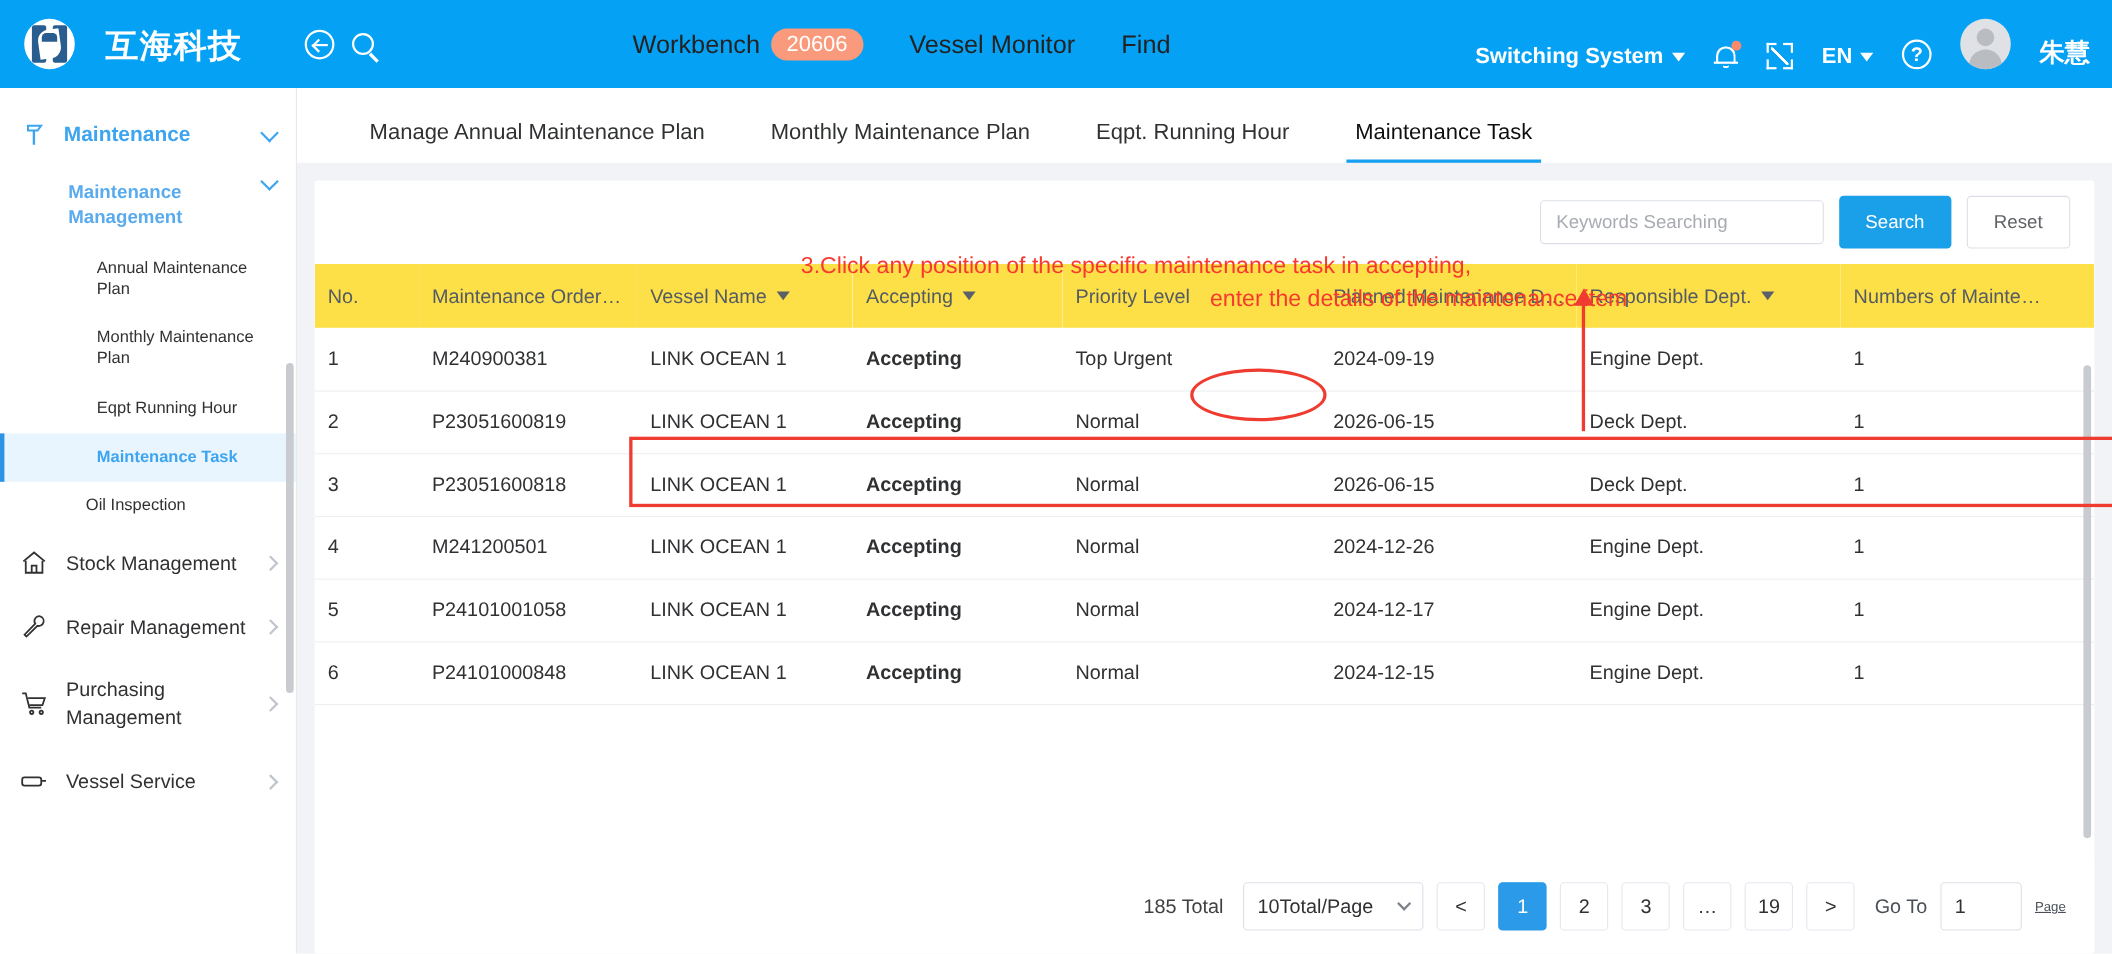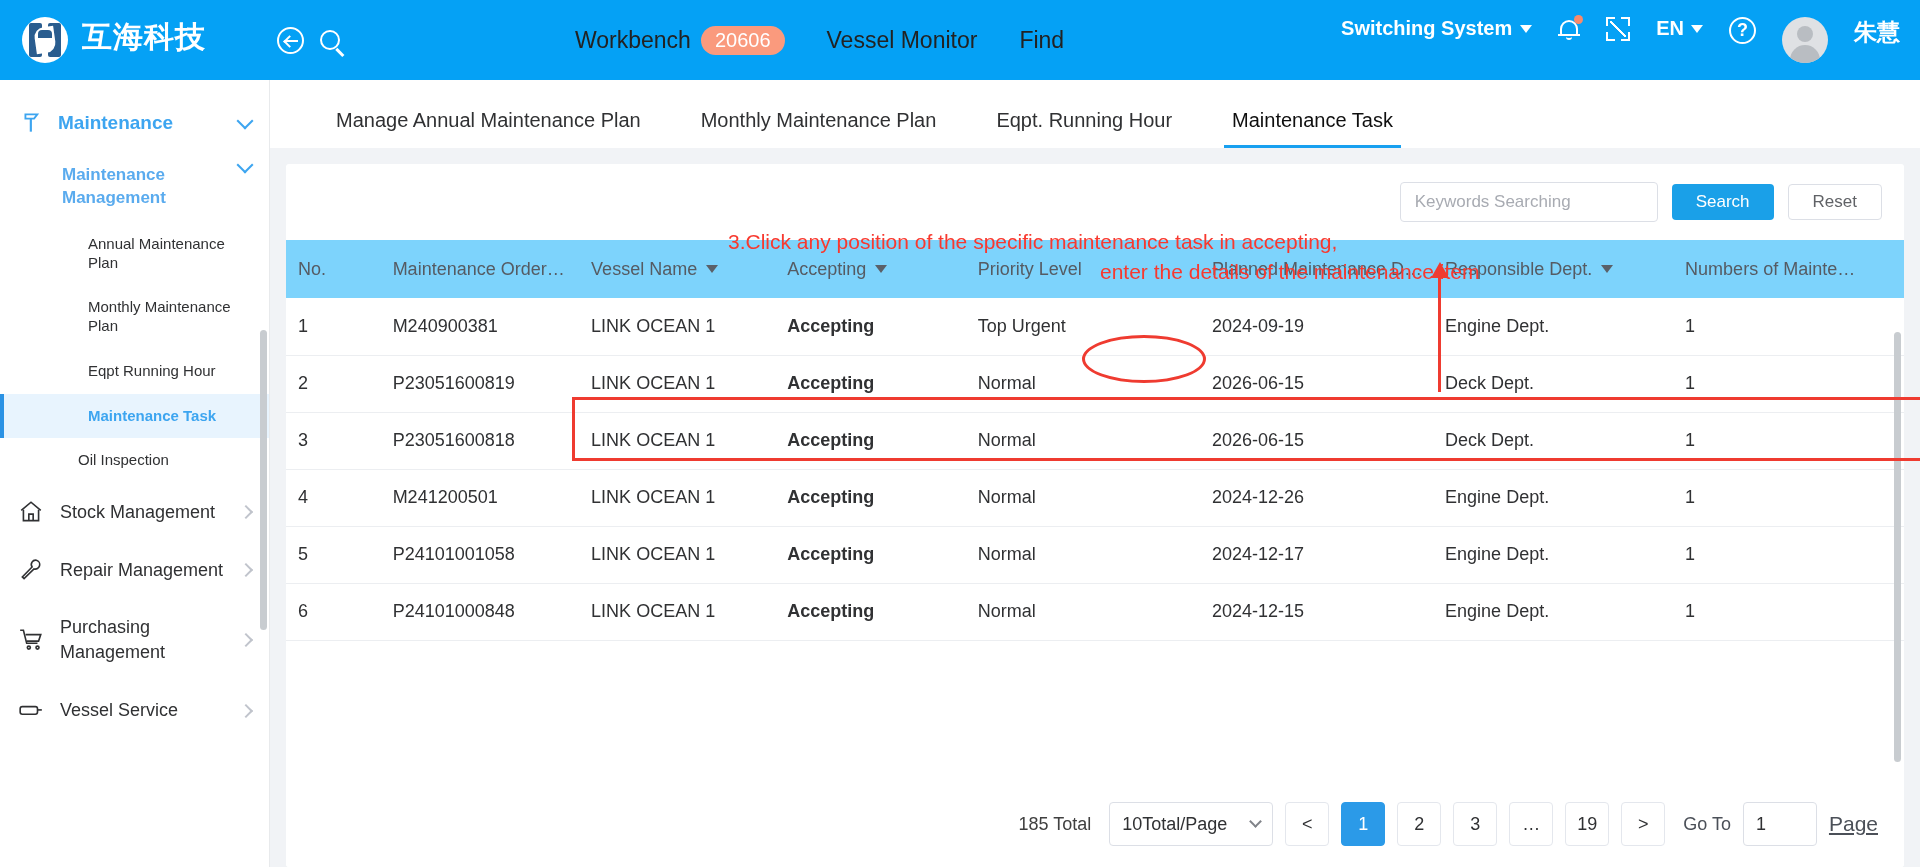--- a/index.html
+++ b/index.html
@@ -17,22 +17,22 @@
     height: 80px;
     background: #05a1f5;
     display: flex;
     align-items: center;
     position: relative;
     color: #fff;
     flex: 0 0 80px;
   }
   .brand {
     display: flex;
-    align-items: flex-start;
-    gap: 14px;
+    align-items: flex-end;
+    gap: 28px;
     padding-left: 22px;
     width: 270px;
   }
   .brand-logo {
     width: 46px; height: 46px;
     border-radius: 50%;
     background: #ffffff;
     position: relative;
     overflow: hidden;
     flex: 0 0 46px;
@@ -126,21 +126,21 @@
     background: #fa9a7d;
     color: #fff;
     border-radius: 16px;
     padding: 3px 14px;
     font-size: 20px;
   }
   .hdr-right {
     position: absolute;
     right: 20px;
     display: flex;
-    align-items: flex-start;
+    align-items: flex-end;
     gap: 26px;
   }
   .switch-sys {
     font-size: 20px;
     color: #fff;
     font-weight: bold;
     cursor: pointer;
     display: flex; align-items: center; gap: 8px;
     white-space: nowrap;
   }
@@ -355,35 +355,35 @@
     padding: 0 14px;
     font-size: 17px;
     color: #a8abb2;
     display: flex;
     align-items: center;
     background: #fff;
   }
   .inp.time { width: 246px; }
   .inp.kw { width: 258px; }
   .btn {
-    height: 36px;
+    height: 48px;
     border-radius: 4px;
     padding: 0 24px;
     font-size: 17px;
     display: flex; align-items: center; justify-content: center;
     cursor: pointer;
   }
   .btn-primary { background: #1aa0e8; color: #fff; }
   .btn-default { background: #fff; color: #606266; border: 1px solid #dcdfe6; }
 
   
   .tbl-wrap { flex: 1; overflow: hidden; position: relative; }
   table.dt { width: 100%; border-collapse: collapse; table-layout: fixed; }
   table.dt thead th {
-    background: #7dd3fc;
+    background: #fde047;
     height: 58px;
     font-size: 18px;
     color: #555b63;
     font-weight: normal;
     text-align: left;
     padding: 0 8px 0 12px;
     white-space: nowrap;
     overflow: hidden;
     text-overflow: ellipsis;
   }
@@ -447,21 +447,21 @@
     display: flex; align-items: center; justify-content: center;
     cursor: pointer; padding: 0 10px;
   }
   .pg-btn.active { background: #2b9ae8; color: #fff; border-color: #2b9ae8; }
   .pg-goto { font-size: 18px; color: #4b5058; margin-left: 6px; }
   .pg-input {
     width: 74px; height: 44px; border: 1px solid #dcdfe6; border-radius: 4px;
     font-size: 18px; color: #303133;
     display: flex; align-items: center; padding: 0 12px; background: #fff;
   }
-  .pg-page { font-size: 21px; color: #4b5058; text-decoration: underline; }
+  .pg-page { font-size: 12px; color: #4b5058; text-decoration: underline; }
 
   
   .content-vscroll {
     position: absolute;
     right: 3px; top: 92px;
     width: 7px; height: 430px;
     background: #c8ccd0; border-radius: 4px;
   }
 
   

